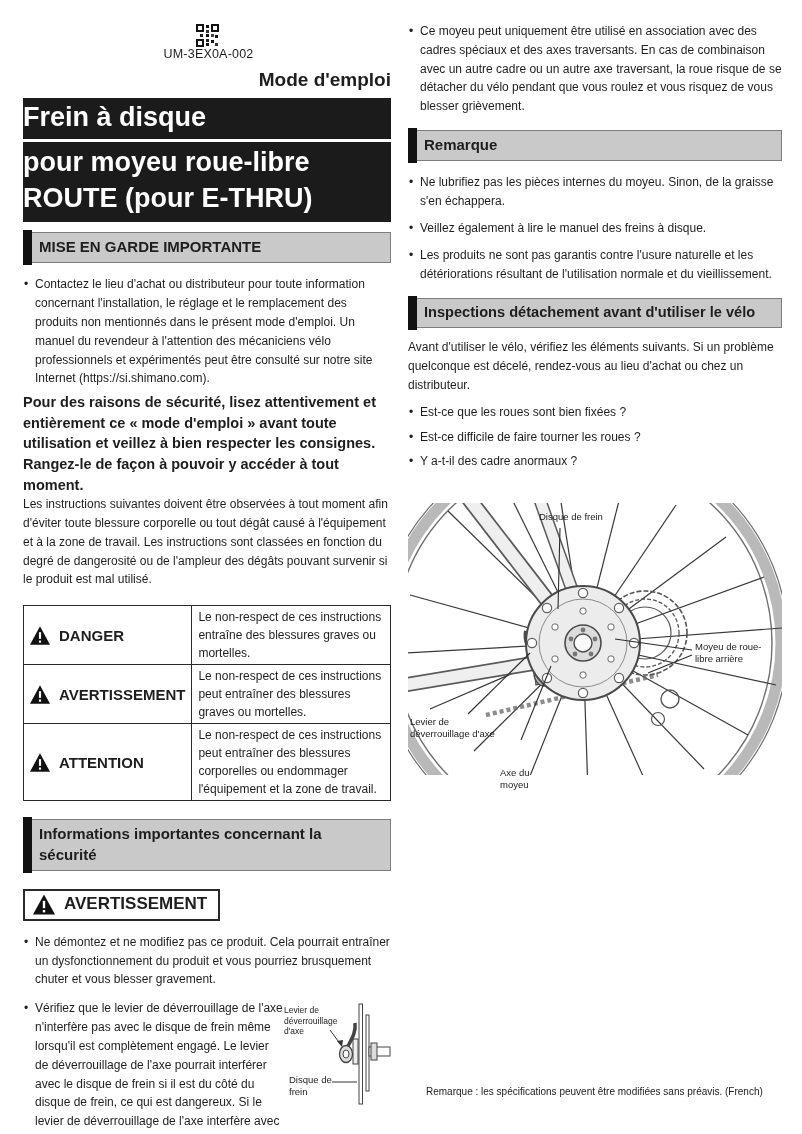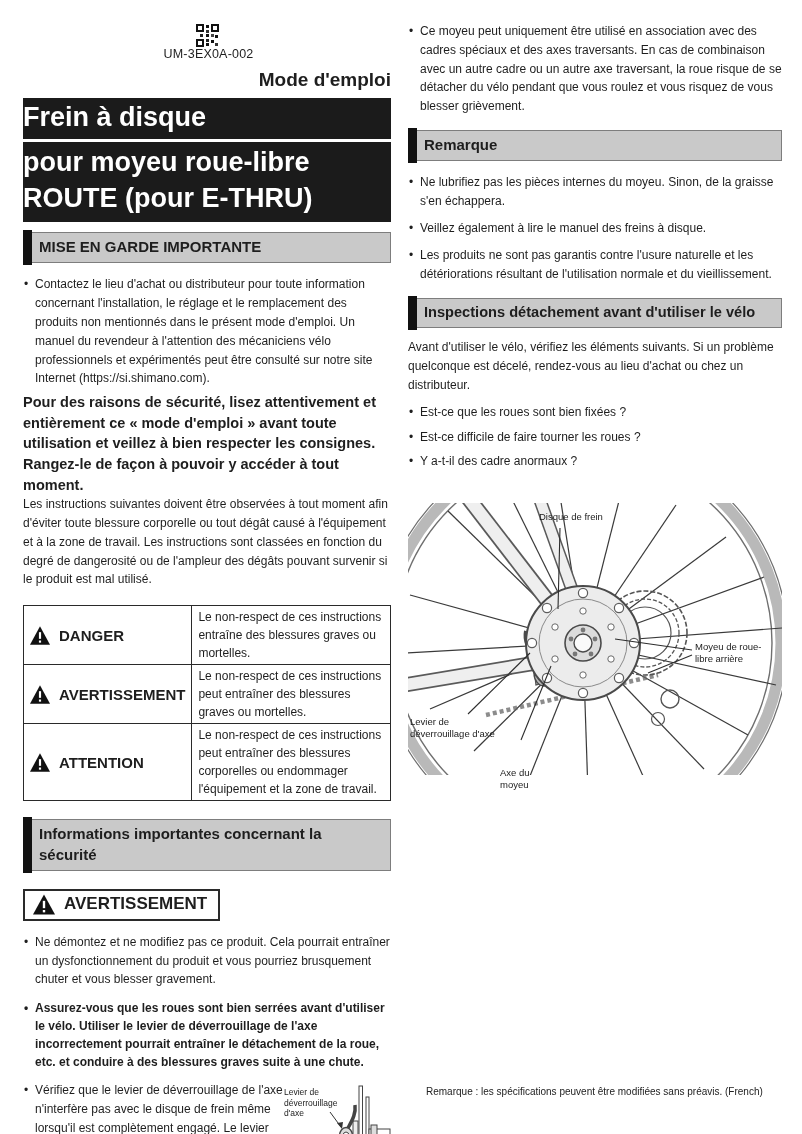--- a/index.html
+++ b/index.html
@@ -159,21 +159,20 @@
     <div class="warnbox">
       <svg class="tri" width="22" height="21" viewBox="0 0 24 22">
         <path d="M12 0 L24 22 L0 22 Z" fill="#111"></path>
         <rect x="10.7" y="7" width="2.6" height="8" fill="#fff"></rect>
           <rect x="10.7" y="17" width="2.6" height="2.6" fill="#fff"></rect>
       </svg>
       <span>AVERTISSEMENT</span>
     </div>
 
     <div class="bullet mt12">Ne démontez et ne modifiez pas ce produit. Cela pourrait entraîner un dysfonctionnement du produit et vous pourriez brusquement chuter et vous blesser gravement.</div>
-    <div class="bullet bold mt10">Assurez-vous que les roues sont bien serrées avant d'utiliser le vélo. Utiliser le levier de déverrouillage de l'axe incorrectement pourrait entraîner le détachement de la roue, etc. et conduire à des blessures graves suite à une chute.</div>
 
     <div class="verif-row">
       <div class="bullet">Vérifiez que le levier de déverrouillage de l'axe n'interfère pas avec le disque de frein même lorsqu'il est complètement engagé. Le levier de déverrouillage de l'axe pourrait interférer avec le disque de frein si il est du côté du disque de frein, ce qui est dangereux. Si le levier de déverrouillage de l'axe interfère avec le disque de frein, arrêtez immédiatement d'utiliser le vélo et contactez le lieu d'achat ou un distributeur.</div>
       <div class="diagram inline-fig">
         <svg width="108" height="112" viewBox="0 0 108 112">
 
           <rect x="76" y="5" width="3.5" height="100" fill="#fff" stroke="#444" stroke-width="1"></rect>
           <rect x="83" y="16" width="3" height="76" fill="#fff" stroke="#444" stroke-width="1"></rect>
 
           <rect x="86" y="48" width="21" height="9" fill="#fff" stroke="#444" stroke-width="1"></rect>

